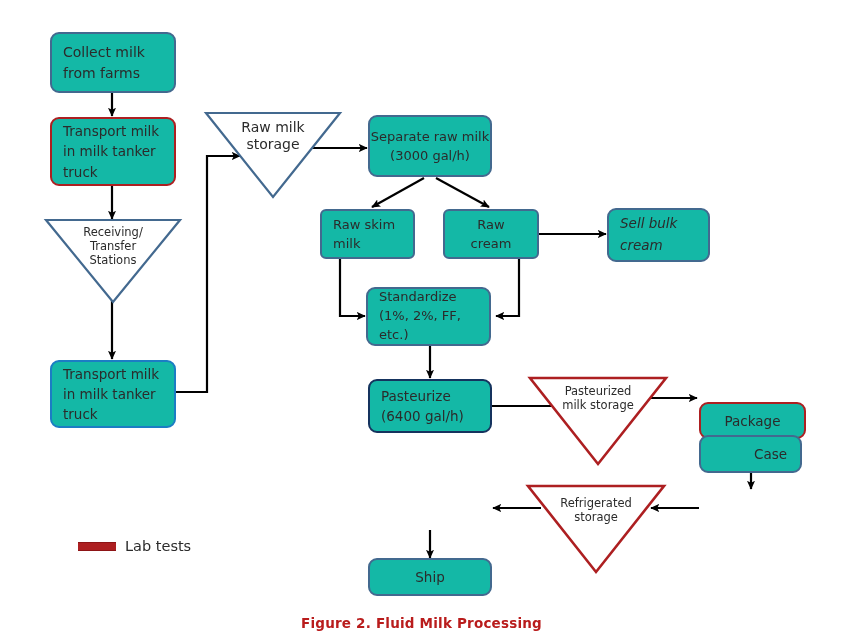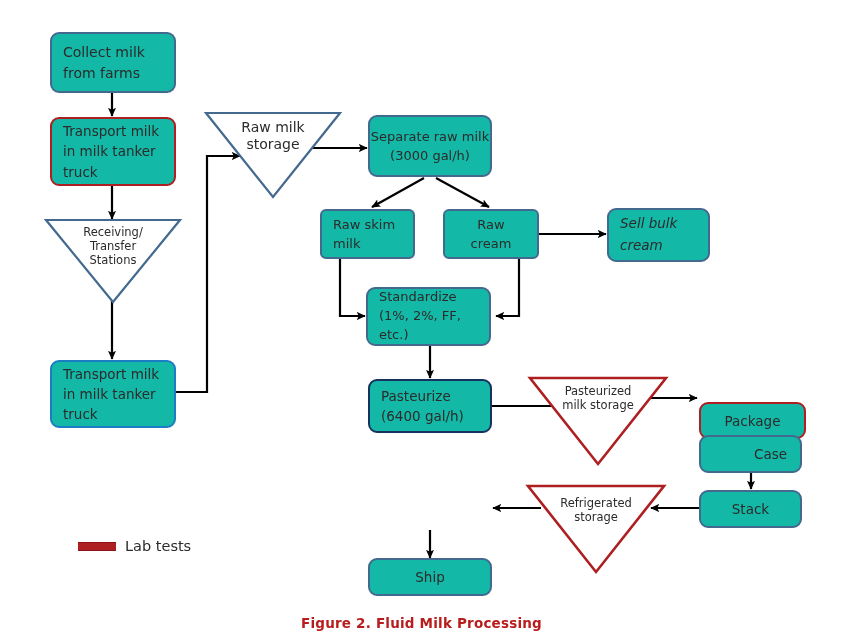--- a/index.html
+++ b/index.html
@@ -224,23 +224,20 @@
   </div>
 
   <div class="node box-round bd-red" style="left:699px; top:379px; width:107px; height:37px; font-size:13.5px;margin-top:23px;">
     <span class="lbl">Package</span>
   </div>
 
   <div class="node box-round bd-steel" style="left:699px; top:435px; width:103px; height:38px; font-size:13.5px;padding-left:40px;">
     <span class="lbl">Case</span>
   </div>
 
-  <div class="node box-round bd-steel" style="left:699px; top:490px; width:103px; height:38px; font-size:13.5px;">
-    <span class="lbl">Stack</span>
-  </div>
 
 
   <div class="node box-round bd-steel" style="left:368px; top:558px; width:124px; height:38px; font-size:13.5px;">
     <span class="lbl">Ship</span>
   </div>
 
   <div id="legend">
     <span class="swatch"></span>
     <span class="lgtext">Lab tests</span>
   </div>

